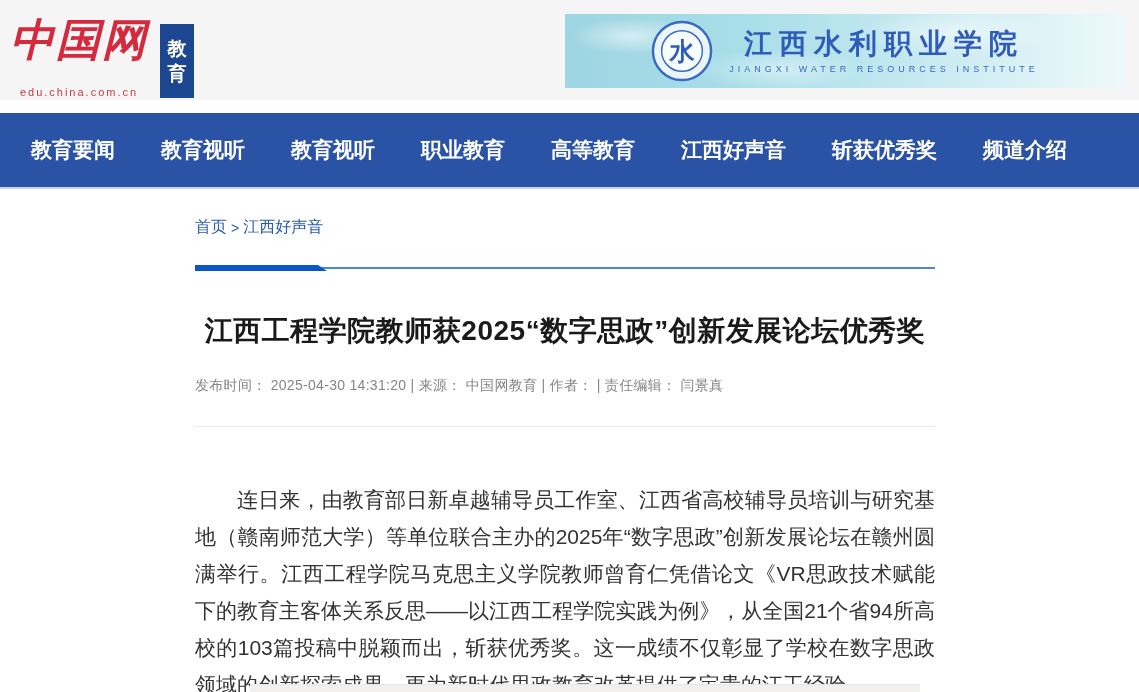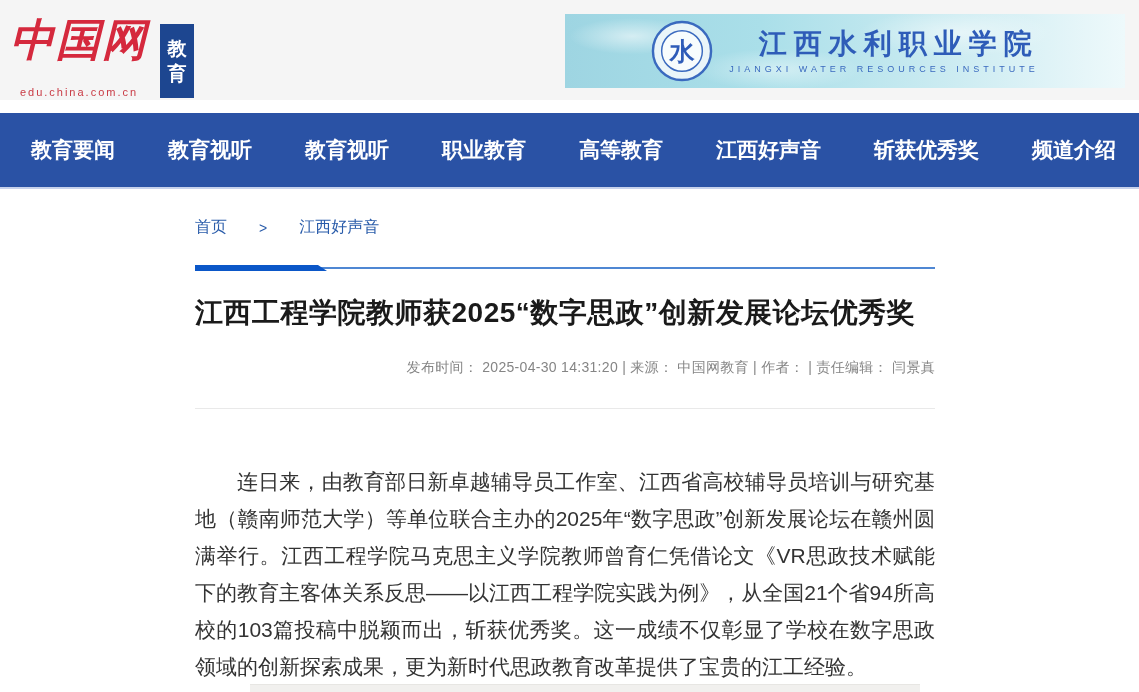--- a/index.html
+++ b/index.html
@@ -43,75 +43,74 @@
     width: 560px; height: 74px; cursor: pointer;
     background:
       radial-gradient(90px 26px at 12% 30%, rgba(255,255,255,.55), rgba(255,255,255,0) 70%),
       radial-gradient(120px 30px at 38% 75%, rgba(255,255,255,.45), rgba(255,255,255,0) 70%),
       radial-gradient(140px 34px at 70% 25%, rgba(255,255,255,.5), rgba(255,255,255,0) 70%),
       linear-gradient(90deg, #9ed5e2 0%, #aadfe9 35%, #cdecf2 70%, #eef9fb 100%);
     display: flex; align-items: center; justify-content: center;
   }
   .banner-inner { display: flex; align-items: center; }
   .seal { width: 62px; height: 62px; flex: 0 0 auto; }
-  .school-text { margin-left: 16px; text-align: right; }
+  .school-text { margin-left: 16px; text-align: center; }
   .school-cn {
     font-family: "DejaVu Serif", serif;
     font-size: 28px; font-weight: bold; color: #2e5cb8;
     letter-spacing: 7px; line-height: 32px; white-space: nowrap;
   }
   .school-en {
     font-size: 9px; color: #3a6abf; letter-spacing: 4px;
     margin-top: 4px; white-space: nowrap;
   }
 
   
   .nav-bar {
     margin-top: 13px; height: 76px; background: #2a52a5;
     border-bottom: 2px solid #c7d2ec;
     display: flex; align-items: center;
     padding-left: 31px;
-    gap: 7px;
   }
   .nav-item {
     color: #ffffff; font-size: 21px; font-weight: bold;
     text-decoration: none; margin-right: 46px; white-space: nowrap;
     cursor: pointer;
   }
 
   
   .content {
     width: 740px; margin-left: 195px; position: relative;
   }
   .breadcrumb {
     margin-top: 28px;
-    display: flex; align-items: center; gap: 32px;
+    display: flex; align-items: center; gap: 4px;
     font-size: 16px; color: #2a5caa;
   }
   .breadcrumb a { color: #2a5caa; text-decoration: none; cursor: pointer; }
   .breadcrumb .sep { color: #2a5caa; font-size: 14px; }
 
   .divider { position: relative; height: 6px; margin-top: 27px; }
   .divider .thin {
     position: absolute; left: 0; right: 0; top: 2px; height: 2px;
     background: #4f87d3;
   }
   .divider .thick {
     position: absolute; left: 0; top: 0; width: 132px; height: 6px;
     background: #0b57c8;
     clip-path: polygon(0 0, calc(100% - 9px) 0, 100% 100%, 0 100%);
   }
 
   .article-title {
-    margin-top: 22px; text-align: left;
+    margin-top: 40px; text-align: center;
     font-size: 28px; font-weight: bold; color: #1a1a1a;
     line-height: 40px; letter-spacing: 0.5px;
   }
   .article-meta {
-    margin-top: 26px; text-align: right;
+    margin-top: 26px; text-align: left;
     font-size: 14px; color: #858585; letter-spacing: 0.3px;
   }
   .meta-rule {
     margin-top: 31px; height: 1px; background: #e9e9e9; border: none;
   }
   .article-body {
     margin-top: 54px;
     font-size: 21px; color: #333333; line-height: 37px;
     text-align: justify;
   }

